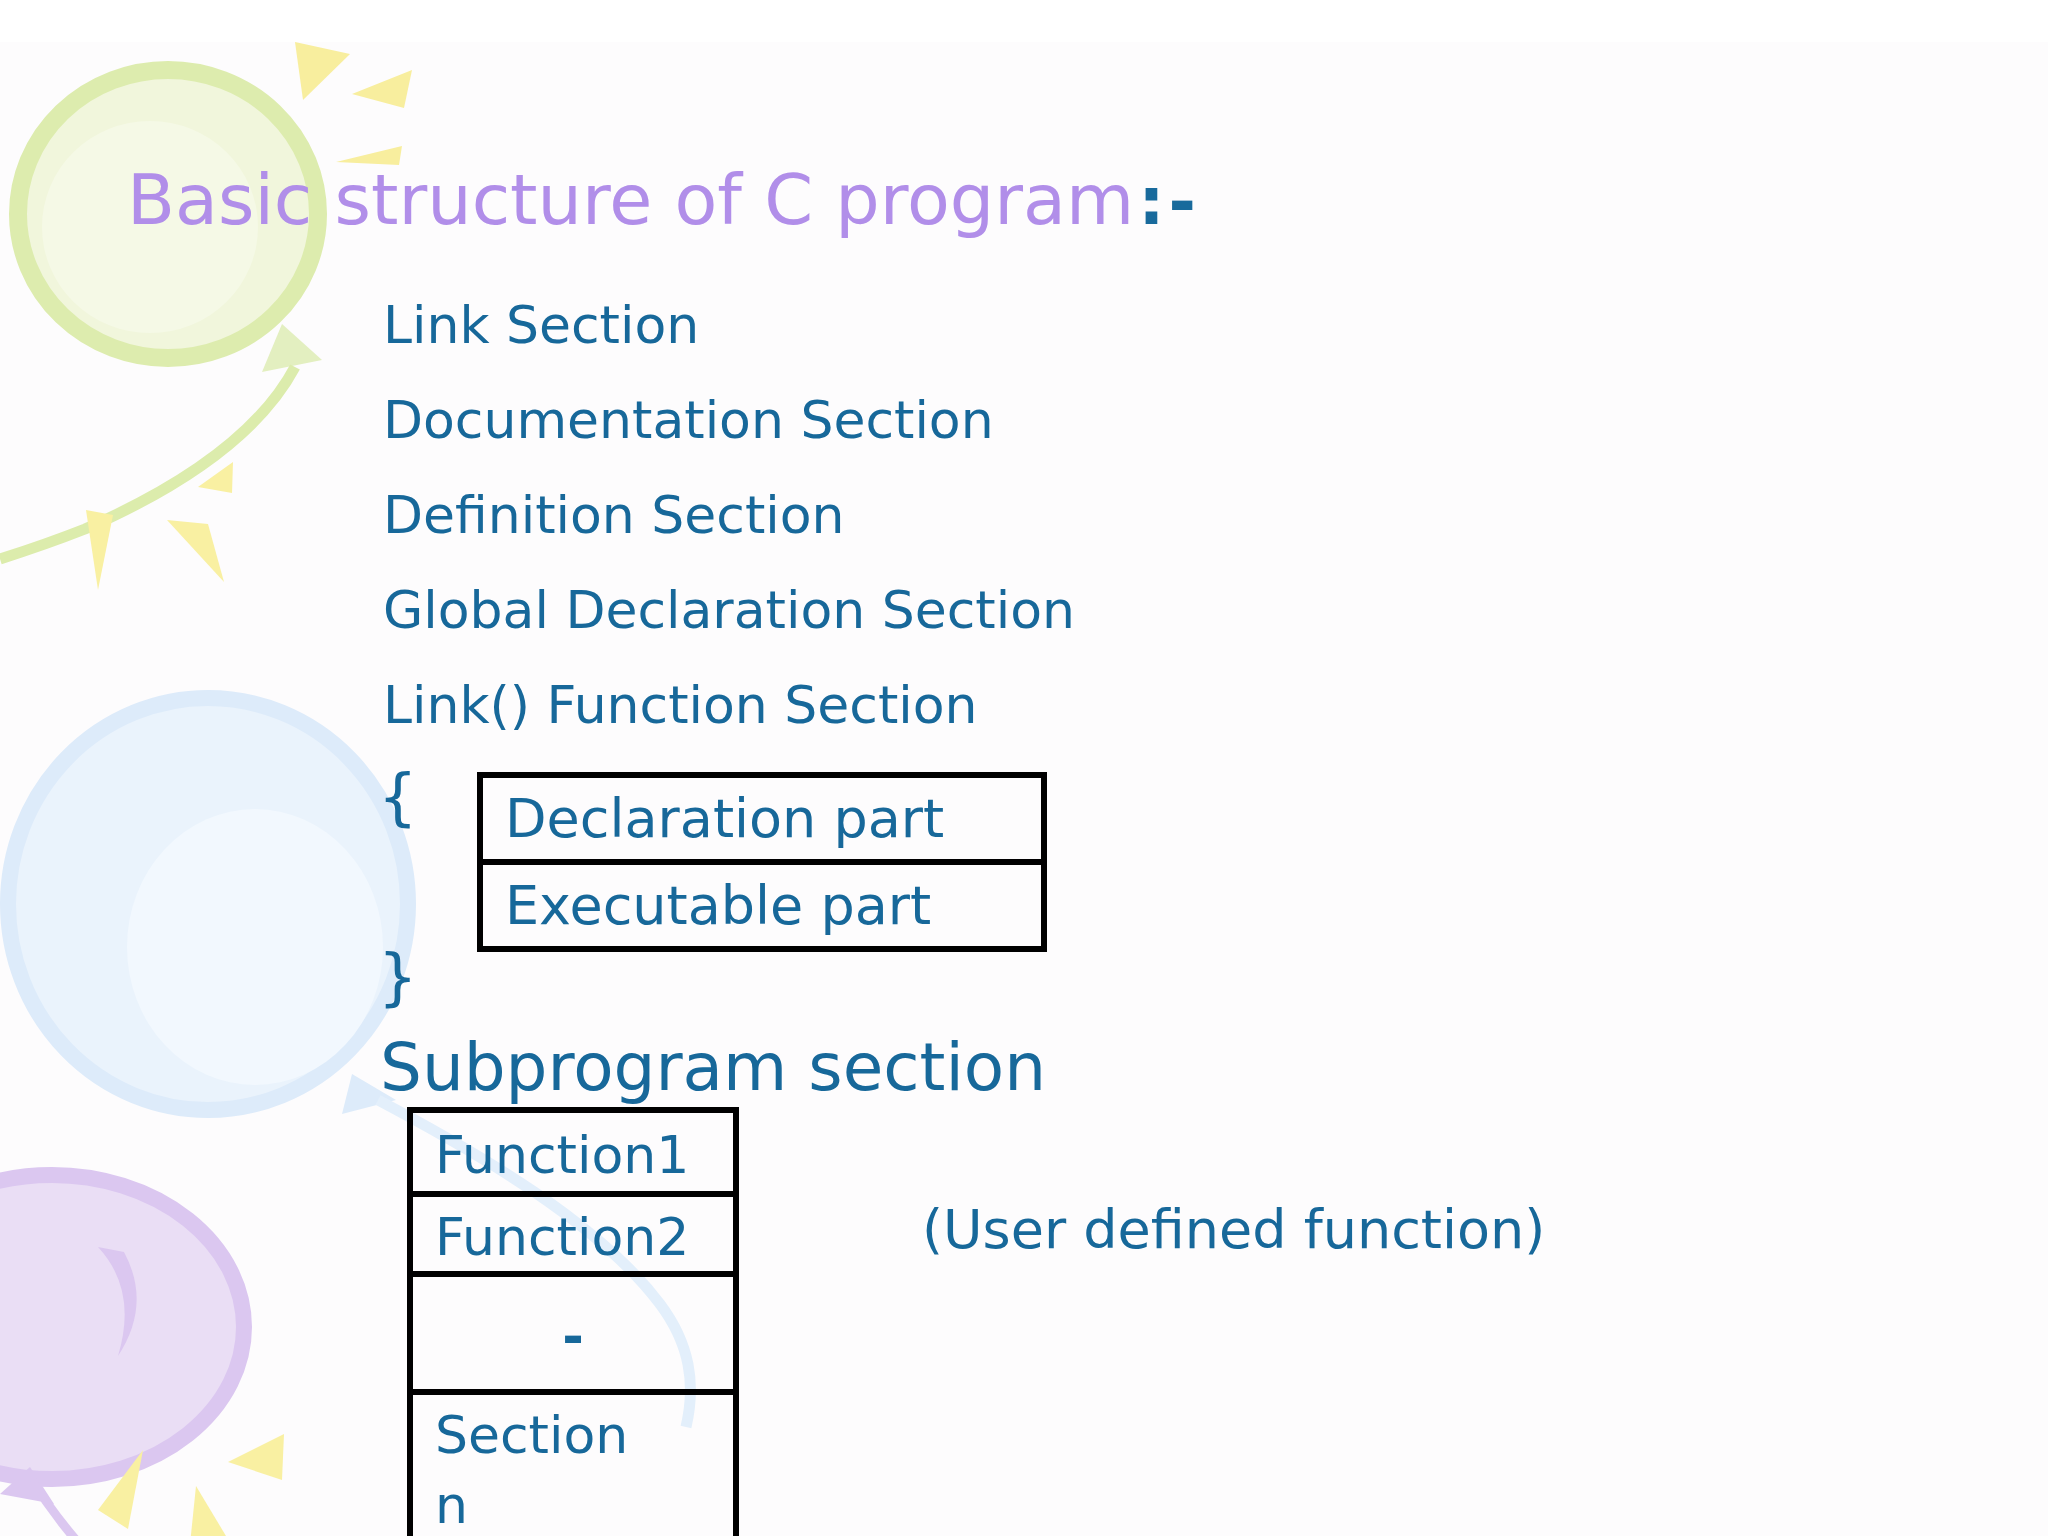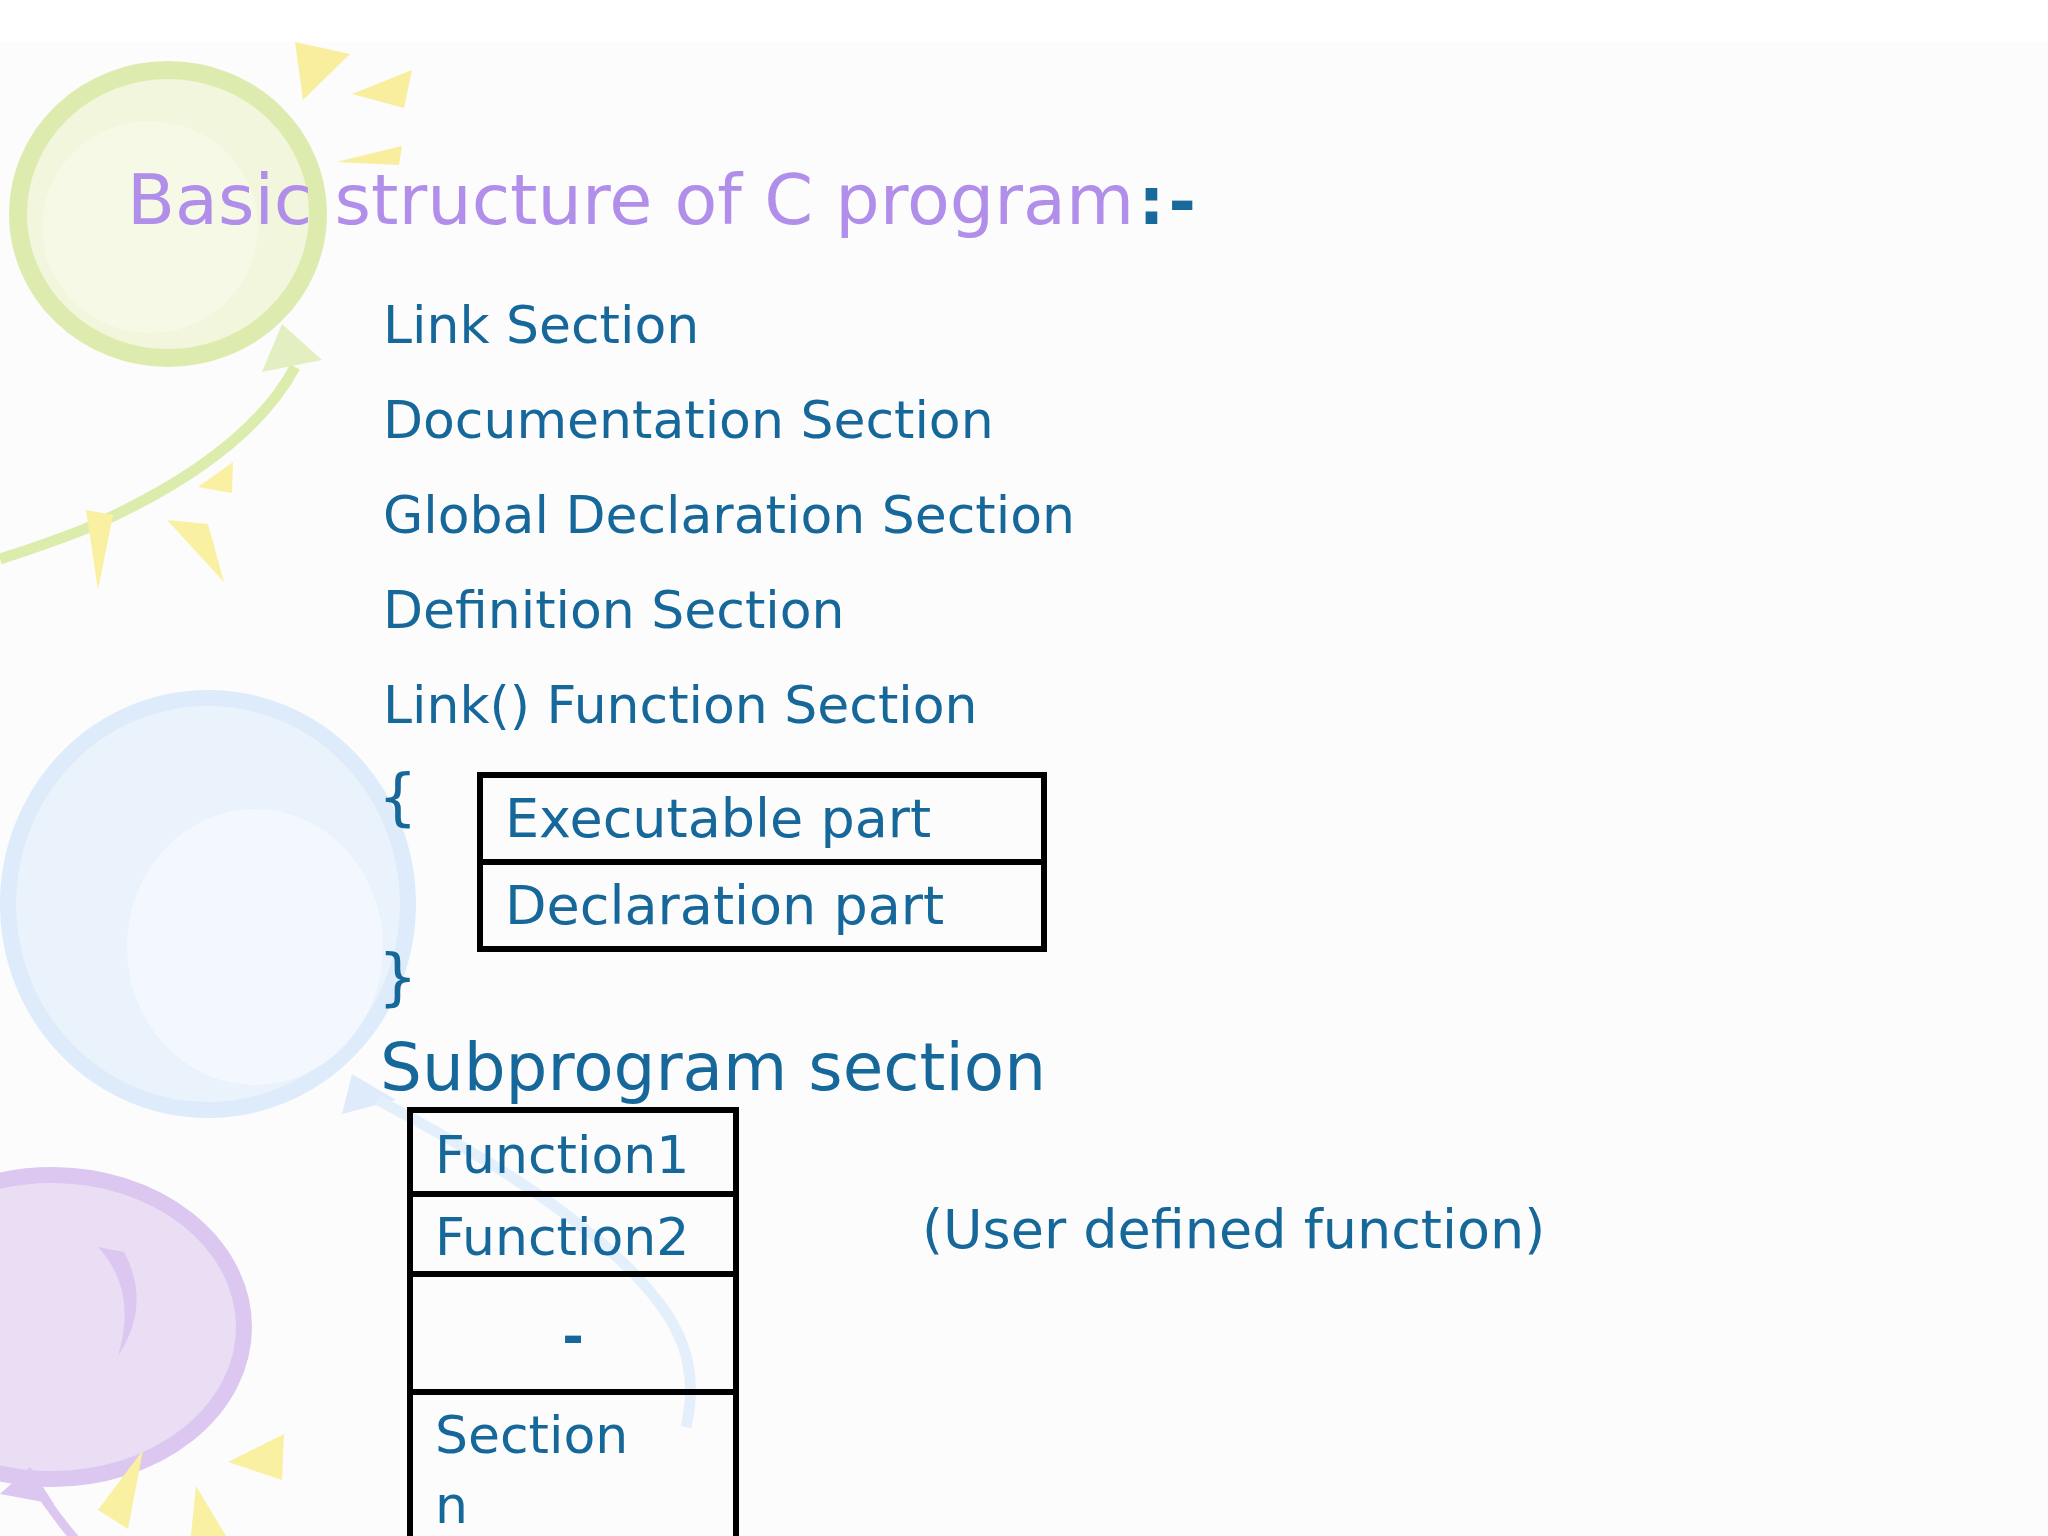--- a/index.html
+++ b/index.html
@@ -172,31 +172,31 @@
     </g>
   </svg>
 
   <div class="layer title">
     <span>Basic structure of C program</span><span class="suffix">:-</span>
   </div>
 
   <div class="layer sections">
     <div>Link Section</div>
     <div>Documentation Section</div>
+    <div>Definition Section</div>
     <div>Global Declaration Section</div>
-    <div>Definition Section</div>
     <div>Link() Function Section</div>
   </div>
 
   <div class="layer brace brace-open">{</div>
   <div class="layer brace brace-close">}</div>
 
   <div class="layer main-box">
+    <div class="cell">Declaration part</div>
     <div class="cell">Executable part</div>
-    <div class="cell">Declaration part</div>
   </div>
 
   <div class="layer subprogram-label">Subprogram section</div>
 
   <div class="layer function-box">
     <div class="cell fn1">Function1</div>
     <div class="cell fn2">Function2</div>
     <div class="cell dash">-</div>
     <div class="cell fnn">Section n</div>
   </div>

